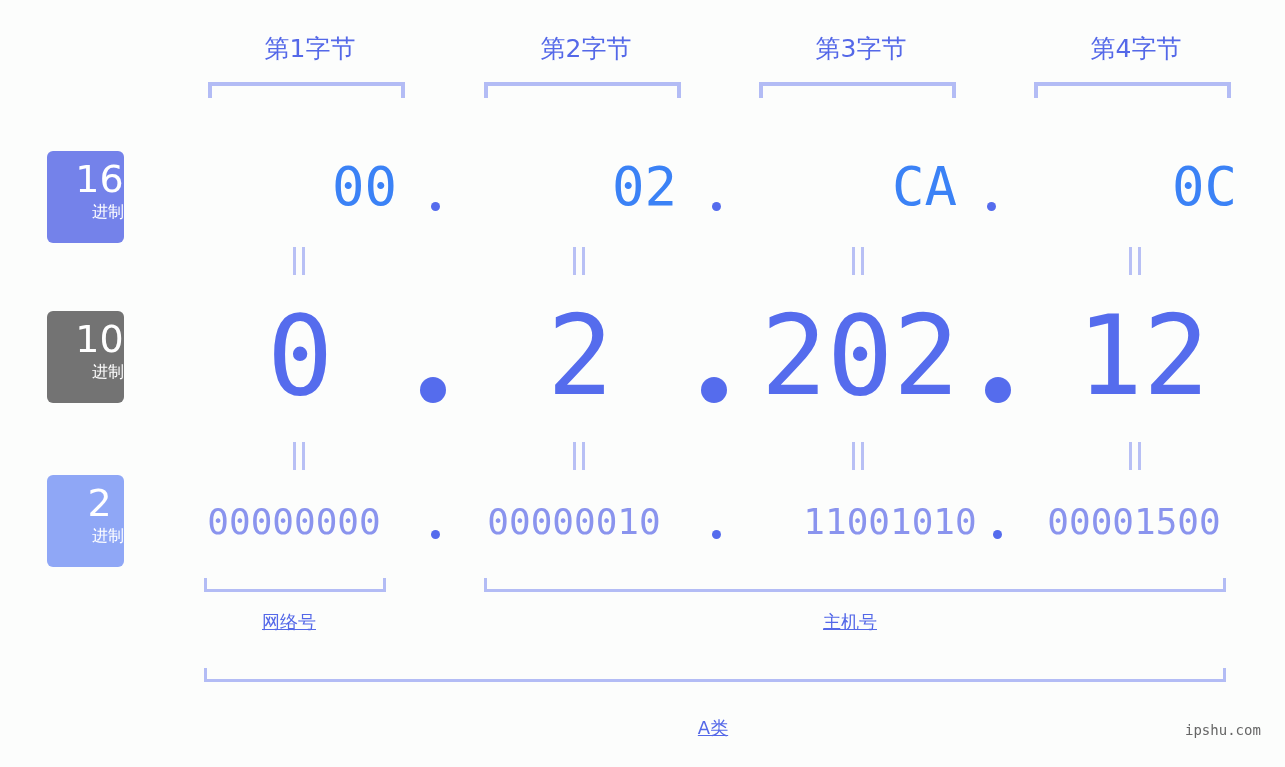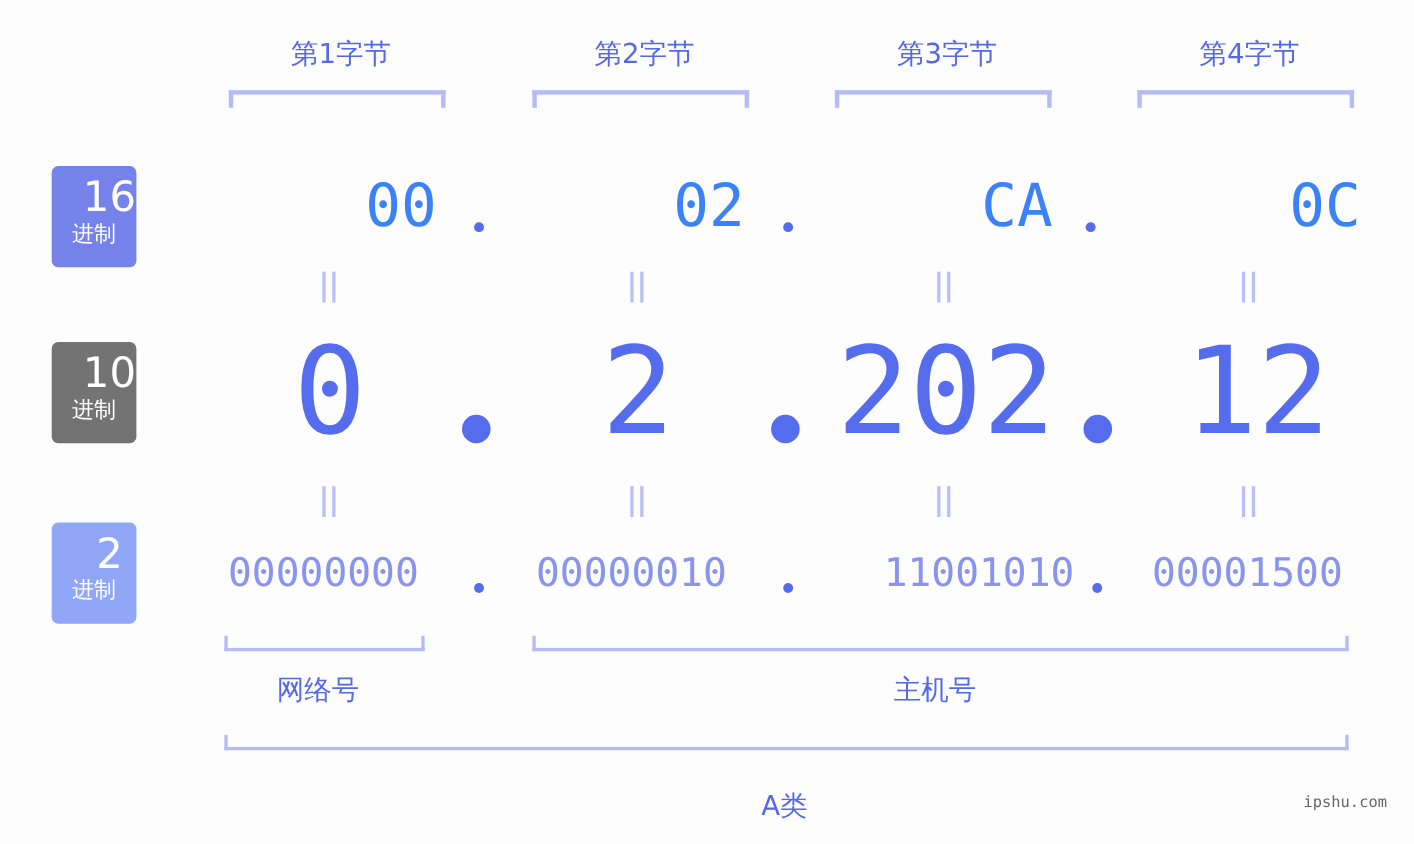--- a/index.html
+++ b/index.html
@@ -3,33 +3,33 @@
 <meta charset="utf-8">
 <style>
   html, body { margin:0; padding:0; }
   body { width:1285px; height:767px; background:#fcfdfc; position:relative; overflow:hidden;
          font-family:"DejaVu Sans", sans-serif; }
   .abs { position:absolute; }
   .byte-title { top:32px; width:200px; text-align:center; font-size:25px; color:#5468e8; }
   .bracket-top { top:82px; height:16px; border:4px solid #b3bcf5; border-bottom:none; box-sizing:border-box; }
   .badge { left:47px; width:77px; border-radius:6px; color:#fff; text-align:center; box-sizing:border-box; }
   .badge .num { display:block; font-size:38px; line-height:40px; padding-top:8px;margin-left:28px; }
-  .badge .lbl { display:block; font-size:20px; line-height:26px; }
+  .badge .lbl { display:block; font-size:16px; line-height:26px;text-align:right; }
   .hex { top:152px; width:200px; text-align:right; font-family:"DejaVu Sans Mono", monospace;
          font-size:54px; color:#3b82f6; line-height:70px; }
   .dec { top:296px; width:200px; text-align:center; font-family:"DejaVu Sans Mono", monospace;
          font-size:110px; color:#556ced; line-height:120px; }
   .bin { top:498px; width:240px; text-align:center; font-family:"DejaVu Sans Mono", monospace;
          font-size:36px; color:#8a94ee; line-height:48px; }
   .dot { border-radius:50%; background:#556ced; }
   .eq { width:18px; height:28px; }
   .eq::before, .eq::after { content:""; position:absolute; top:0; width:3px; height:28px; background:#b8c0f5; }
   .eq::before { left:2px; } .eq::after { left:11px; }
   .bracket-bot { height:14px; border:3px solid #b3bcf5; border-top:none; box-sizing:border-box; }
-  .seg-label { font-size:25px; color:#5468e8; text-align:center; }
+  .seg-label { font-size:18px; color:#5468e8; text-align:center;text-decoration:underline; }
   .watermark { font-family:"DejaVu Sans Mono", monospace; font-size:14px; color:#666; }
 </style>
 </head>
 <body>
 
 <div class="abs byte-title" style="left:210px">第1字节</div>
 <div class="abs byte-title" style="left:486px">第2字节</div>
 <div class="abs byte-title" style="left:761px">第3字节</div>
 <div class="abs byte-title" style="left:1036px">第4字节</div>
 

